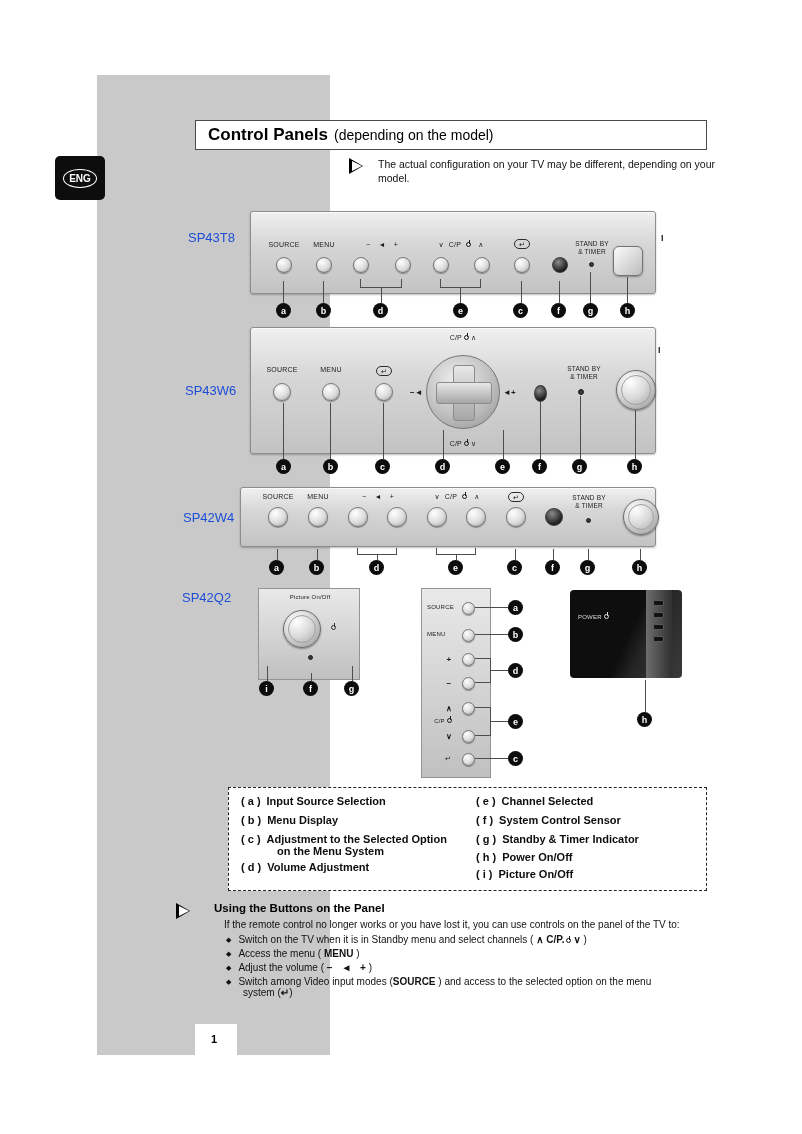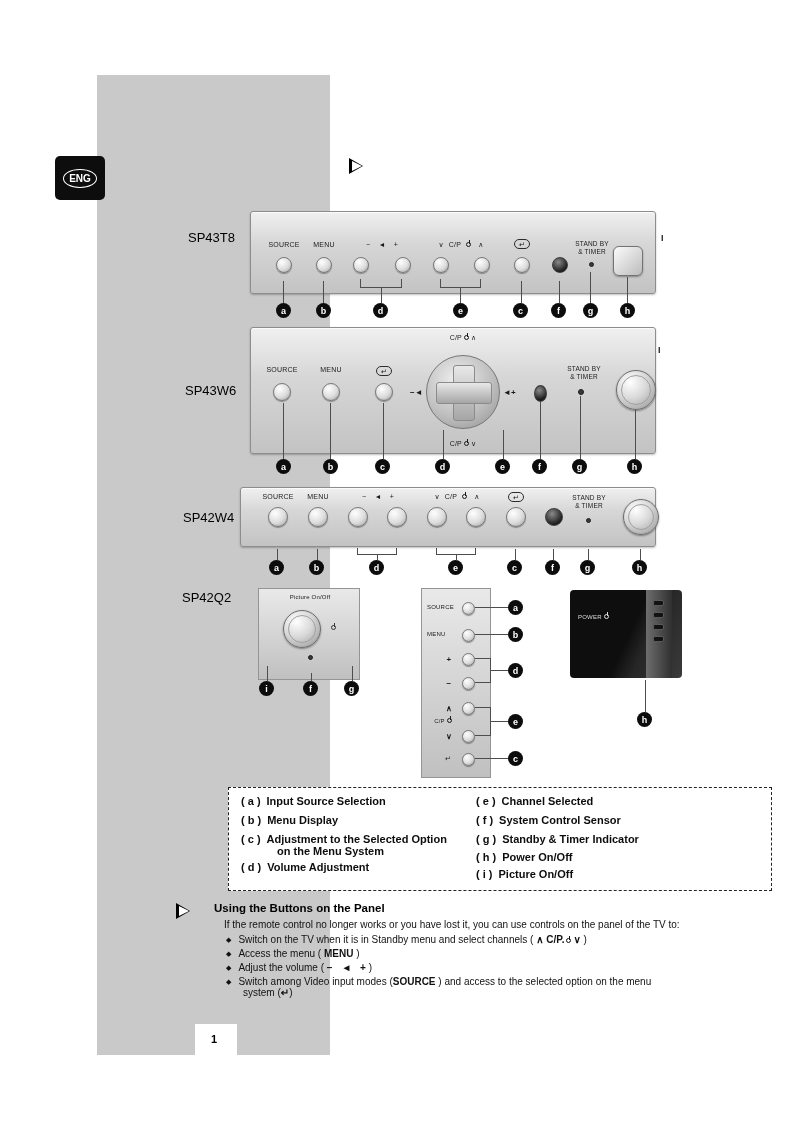--- a/index.html
+++ b/index.html
@@ -5,21 +5,21 @@
 *{margin:0;padding:0;box-sizing:border-box}
 body{background:#fff;font-family:"Liberation Sans",sans-serif}
 #page{position:relative;width:802px;height:1134px;background:#fff;overflow:hidden}
 .band{position:absolute;left:97px;top:75px;width:233px;height:980px;background:#c9c9c9}
 .eng{position:absolute;left:55px;top:156px;width:50px;height:44px;background:#0d0d0d;border-radius:5px;display:flex;align-items:center;justify-content:center}
 .eng span{color:#fff;font-size:10px;font-weight:bold;border:1px solid #fff;border-radius:50%;padding:3px 5px}
 .titlebox{position:absolute;left:195px;top:120px;width:512px;height:30px;background:#fff;border:1px solid #4a4a4a;display:flex;align-items:center;padding-left:12px}
 .titlebox .t1{font-size:17px;font-weight:bold;color:#000}
 .titlebox .t2{font-size:14px;color:#000;margin-left:6px}
 .note{position:absolute;font-size:10.5px;color:#111;line-height:1.35}
-.m{position:absolute;font-size:13px;color:#000000}
+.m{position:absolute;font-size:13px;color:#1d4ed8}
 .panel{position:absolute;background:linear-gradient(180deg,#f0f0f0,#d6d6d6 40%,#c3c3c3);border:1px solid #8d8d8d;border-radius:3px;box-shadow:inset 0 1px 0 rgba(255,255,255,.7),0 1px 2px rgba(0,0,0,.25)}
 .lbl{position:absolute;font-size:7px;color:#1a1a1a;text-align:center;white-space:nowrap;letter-spacing:.2px}
 .lbl.tiny{font-size:6.5px;line-height:1.25}
 .lbl.t6{font-size:6px}
 .vlbl{font-weight:bold;font-size:8px}
 .btn{position:absolute;border-radius:50%;background:radial-gradient(circle at 35% 30%,#fefefe,#dcdcdc 55%,#9c9c9c);border:1px solid #787878;box-shadow:0 1px 1px rgba(0,0,0,.35)}
 .cal{position:absolute;width:15px;height:15px;border-radius:50%;background:#0c0c0c;color:#fff;font-size:9px;font-weight:bold;display:flex;align-items:center;justify-content:center}
 .vl{position:absolute;width:1px;background:#4d4d4d}
 .hl{position:absolute;height:1px;background:#4d4d4d}
 .bru{position:absolute;border:1px solid #4d4d4d;border-top:none}
@@ -35,21 +35,21 @@
 .pwr{display:inline-block;width:6px;height:6px;border:1px solid currentColor;border-radius:50%;position:relative;margin:0 2px;vertical-align:0}
 .pwr::after{content:"";position:absolute;left:2px;top:-3px;width:1px;height:4px;background:currentColor}
 .pwr.s{width:5px;height:5px}
 .pmark{position:absolute;font-size:9px;color:#222;font-weight:bold}
 .arrw{position:absolute;width:0;height:0;border-left:14px solid #000;border-top:8px solid transparent;border-bottom:8px solid transparent}
 .arrw::after{content:"";position:absolute;left:-11px;top:-5px;width:0;height:0;border-left:10px solid #fff;border-top:5px solid transparent;border-bottom:5px solid transparent}
 .q2{position:absolute;background:linear-gradient(180deg,#e9e9e9,#c0c0c0);border:1px solid #949494}
 .tv{position:absolute;background:linear-gradient(115deg,#0e0e0e 52%,#262626 66%,#3a3a3a);border-radius:4px;overflow:hidden}
 .tvstrip{position:absolute;background:linear-gradient(90deg,#6e6e6e,#303030)}
 .tvbtn{position:absolute;background:#121212;border:1px solid #5a5a5a;border-radius:2px}
-.legend{position:absolute;left:228px;top:787px;width:544px;height:104px;border:1px dashed #222;background:#fff}
+.legend{position:absolute;left:228px;top:787px;width:479px;height:104px;border:1px dashed #222;background:#fff}
 .litem{position:absolute;font-size:11px;font-weight:bold;color:#0d0d0d;white-space:nowrap}
 .litem .k{margin-right:6px}
 .usage-h{position:absolute;font-size:11.5px;font-weight:bold;color:#000;white-space:nowrap}
 .usage-t{position:absolute;font-size:10px;color:#111;white-space:nowrap}
 .bullets{position:absolute;left:226px;top:934px;width:482px}
 .brow{font-size:10px;color:#111;margin-bottom:3px}
 .brow .dia{font-size:7px;vertical-align:1px;margin-right:7px}
 .b{font-weight:bold}
 .ws{word-spacing:6px}
 .tab1{position:absolute;left:195px;top:1024px;width:42px;height:32px;background:#fff}
@@ -58,22 +58,27 @@
 </head>
 <body>
 
 <div id="page">
   <div class="band"></div>
 
   <div class="eng">
     <span>ENG</span>
   </div>
 
+  <div class="titlebox">
+    <span class="t1">Control Panels</span>
+    <span class="t2">(depending on the model)</span>
+  </div>
 
   <div class="arrw" style="left:349px;top:158px"></div>
+  <div class="note" style="left:378px;top:157px;width:342px">The actual configuration on your TV may be different, depending on your model.</div>
 
   <div class="m" style="left:188px;top:230px">SP43T8</div>
   <div class="panel" style="left:250px;top:211px;width:406px;height:83px">
     <div class="lbl" style="left:13px;top:29px;width:40px">SOURCE</div>
     <div class="btn" style="left:25px;top:45px;width:16px;height:16px"></div>
     <div class="lbl" style="left:53px;top:29px;width:40px">MENU</div>
     <div class="btn" style="left:65px;top:45px;width:16px;height:16px"></div>
     <div class="lbl ws" style="left:96px;top:29px;width:70px">− ◄ +</div>
     <div class="btn" style="left:102px;top:45px;width:16px;height:16px"></div>
     <div class="btn" style="left:144px;top:45px;width:16px;height:16px"></div>

